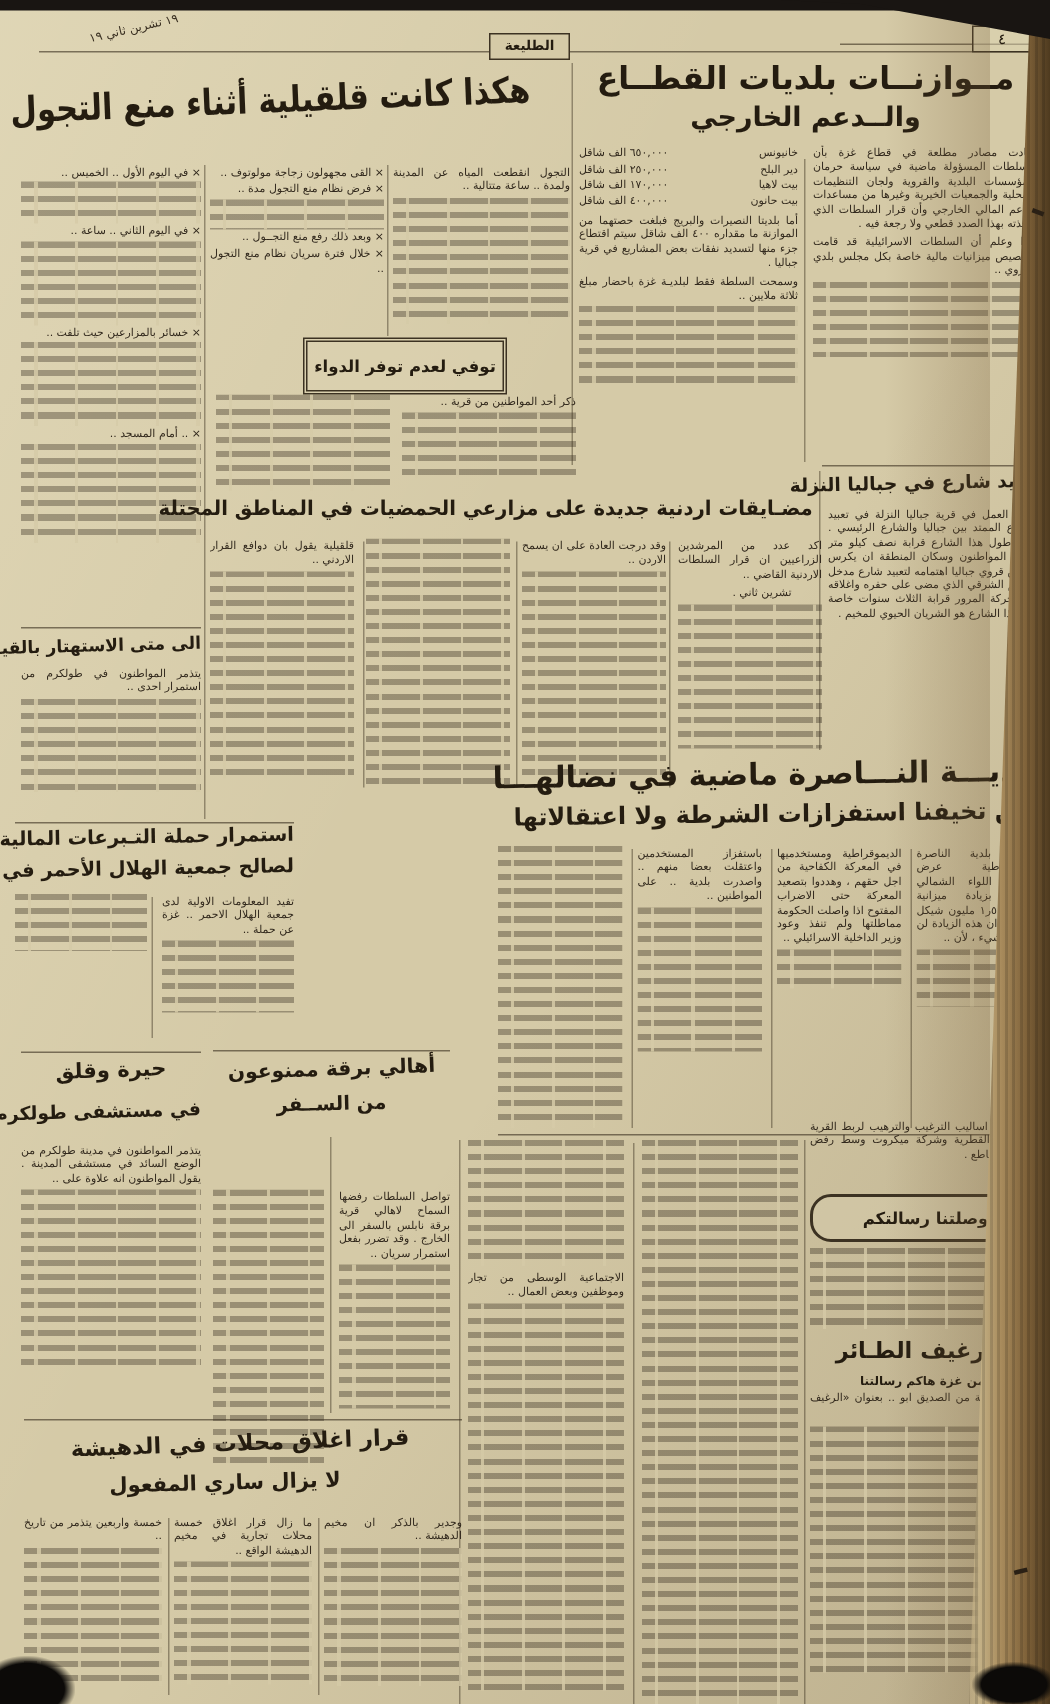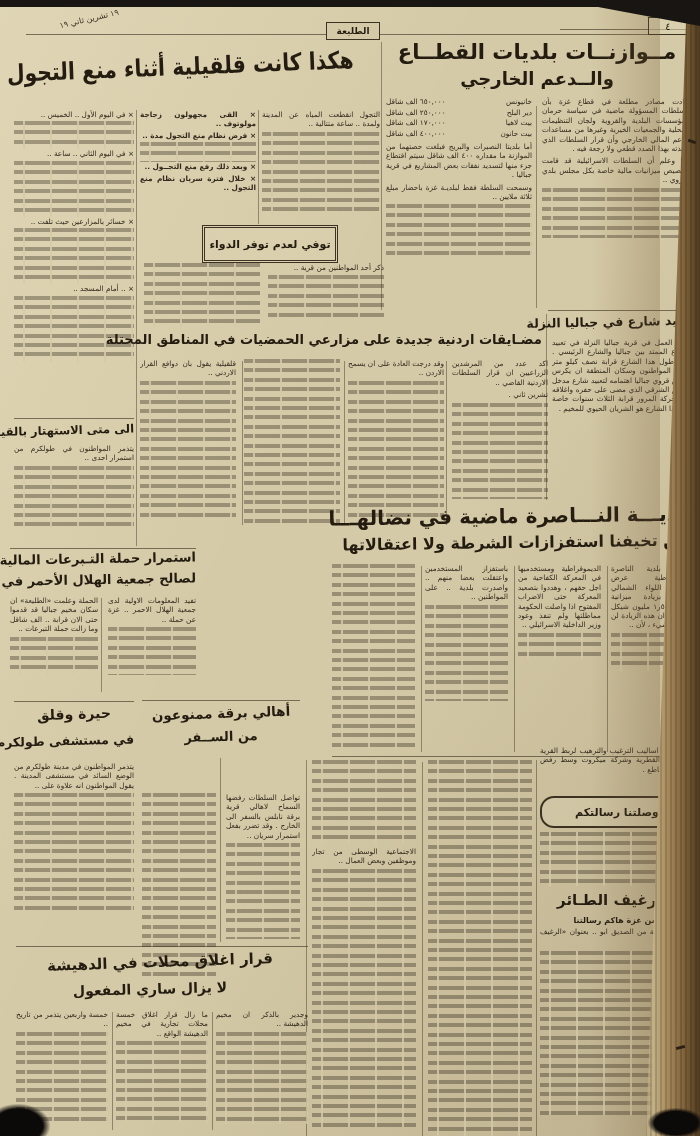--- a/index.html
+++ b/index.html
@@ -65,21 +65,21 @@
       <div class="bullet">× في اليوم الأول .. الخميس ..</div>
       <div class="greek" style="height:28px;"></div>
       <div class="bullet">× في اليوم الثاني .. ساعة ..</div>
       <div class="greek" style="height:56px;"></div>
       <div class="bullet">× خسائر بالمزارعين حيث تلفت ..</div>
       <div class="greek" style="height:56px;"></div>
       <div class="bullet">× .. أمام المسجد ..</div>
       <div class="greek" style="height:66px;"></div>
     </div>
     <div class="vr" style="left:136px;top:106px;height:436px;"></div>
-    <div class="abs b" style="left:140px;top:106px;width:116px;height:114px;font-weight:bold;">
+    <div class="abs b" style="left:140px;top:106px;width:116px;height:114px;">
       <div class="bullet">× القى مجهولون زجاجة مولوتوف ..</div>
       <div class="bullet">× فرض نظام منع التجول مدة ..</div>
       <div class="greek" style="height:20px;"></div>
       <div class="bullet">× وبعد ذلك رفع منع التجــول ..</div>
       <div class="bullet">× خلال فترة سريان نظام منع التجول ..</div>
     </div>
     <div class="vr" style="left:258px;top:106px;height:114px;"></div>
     <div class="abs b" style="left:262px;top:106px;width:118px;height:114px;">
       <p>التجول انقطعت المياه عن المدينة ولمدة .. ساعة متتالية ..</p>
       <div class="greek" style="height:84px;"></div>
@@ -142,21 +142,21 @@
     <div class="vr" style="left:546px;top:310px;height:186px;"></div>
     <div class="abs b" style="left:552px;top:334px;width:140px;height:162px;">
       <p>انتهى العمل في قرية جباليا النزلة في تعبيد الشارع الممتد بين جباليا والشارع الرئيسي . ويبلغ طول هذا الشارع قرابة نصف كيلو متر ويأمل المواطنون وسكان المنطقة ان يكرس مجلس قروي جباليا اهتمامه لتعبيد شارع مدخل المخيم الشرقي الذي مضى على حفره واغلاقه أمام حركة المرور قرابة الثلاث سنوات خاصة وأن هذا الشارع هو الشريان الحيوي للمخيم .</p>
     </div>
 
     <div class="abs hl" style="left:134px;top:327px;width:414px;font-size:13.5px;transform:scaleX(.97);">مضـايقات اردنية جديدة على مزارعي الحمضيات في المناطق المحتلة</div>
     <div class="abs" style="left:140px;top:355px;width:408px;height:168px;">
       <div class="cols" style="height:168px;">
         <div class="col b" style="width:96px;">
           <p>اكد عدد من المرشدين الزراعيين ان قرار السلطات الاردنية القاضي ..</p>
-          <p style="text-align:right;margin-left:16px;">تشرين ثاني .</p>
+          <p style="text-align:center;margin-left:16px;">تشرين ثاني .</p>
           <div class="greek" style="height:96px;"></div>
         </div>
         <div class="col b" style="width:96px;">
           <p>وقد درجت العادة على ان يسمح الاردن ..</p>
           <div class="greek" style="height:138px;"></div>
         </div>
         <div class="col" style="width:96px;">
           <div class="greek" style="height:166px;"></div>
         </div>
         <div class="col b" style="width:96px;">
@@ -205,21 +205,20 @@
     <div class="hr" style="left:10px;top:544px;width:186px;"></div>
     <div class="abs hl" style="left:10px;top:547px;width:186px;font-size:13px;transform:rotate(-1deg);">استمرار حملة التـبرعات المالية</div>
     <div class="abs hl" style="left:10px;top:568px;width:186px;font-size:13px;transform:rotate(-1deg);">لصالح جمعية الهلال الأحمر في غـزة</div>
     <div class="abs" style="left:10px;top:592px;width:186px;height:98px;">
       <div class="cols" style="height:98px;gap:10px;">
         <div class="col b" style="width:88px;">
           <p>تفيد المعلومات الاولية لدى جمعية الهلال الاحمر .. غزة عن حملة ..</p>
           <div class="greek" style="height:48px;"></div>
         </div>
         <div class="col b" style="width:88px;">
-          <p>الحملة وعلمت «الطليعة» ان سكان مخيم جباليا قد قدموا حتى الان قرابة .. الف شاقل وما زالت حملة التبرعات ..</p>
           <div class="greek" style="height:38px;"></div>
         </div>
       </div>
     </div>
     <div class="vr" style="left:101px;top:594px;height:94px;"></div>
 
     <div class="hr" style="left:14px;top:697px;width:120px;"></div>
     <div class="abs hl callig" style="left:14px;top:702px;width:120px;font-size:14px;transform:rotate(-2deg);">حيرة وقلق</div>
     <div class="abs hl callig" style="left:14px;top:729px;width:120px;font-size:12.5px;transform:rotate(-1.5deg);">في مستشفى طولكرم</div>
     <div class="abs b" style="left:14px;top:758px;width:120px;height:182px;">

